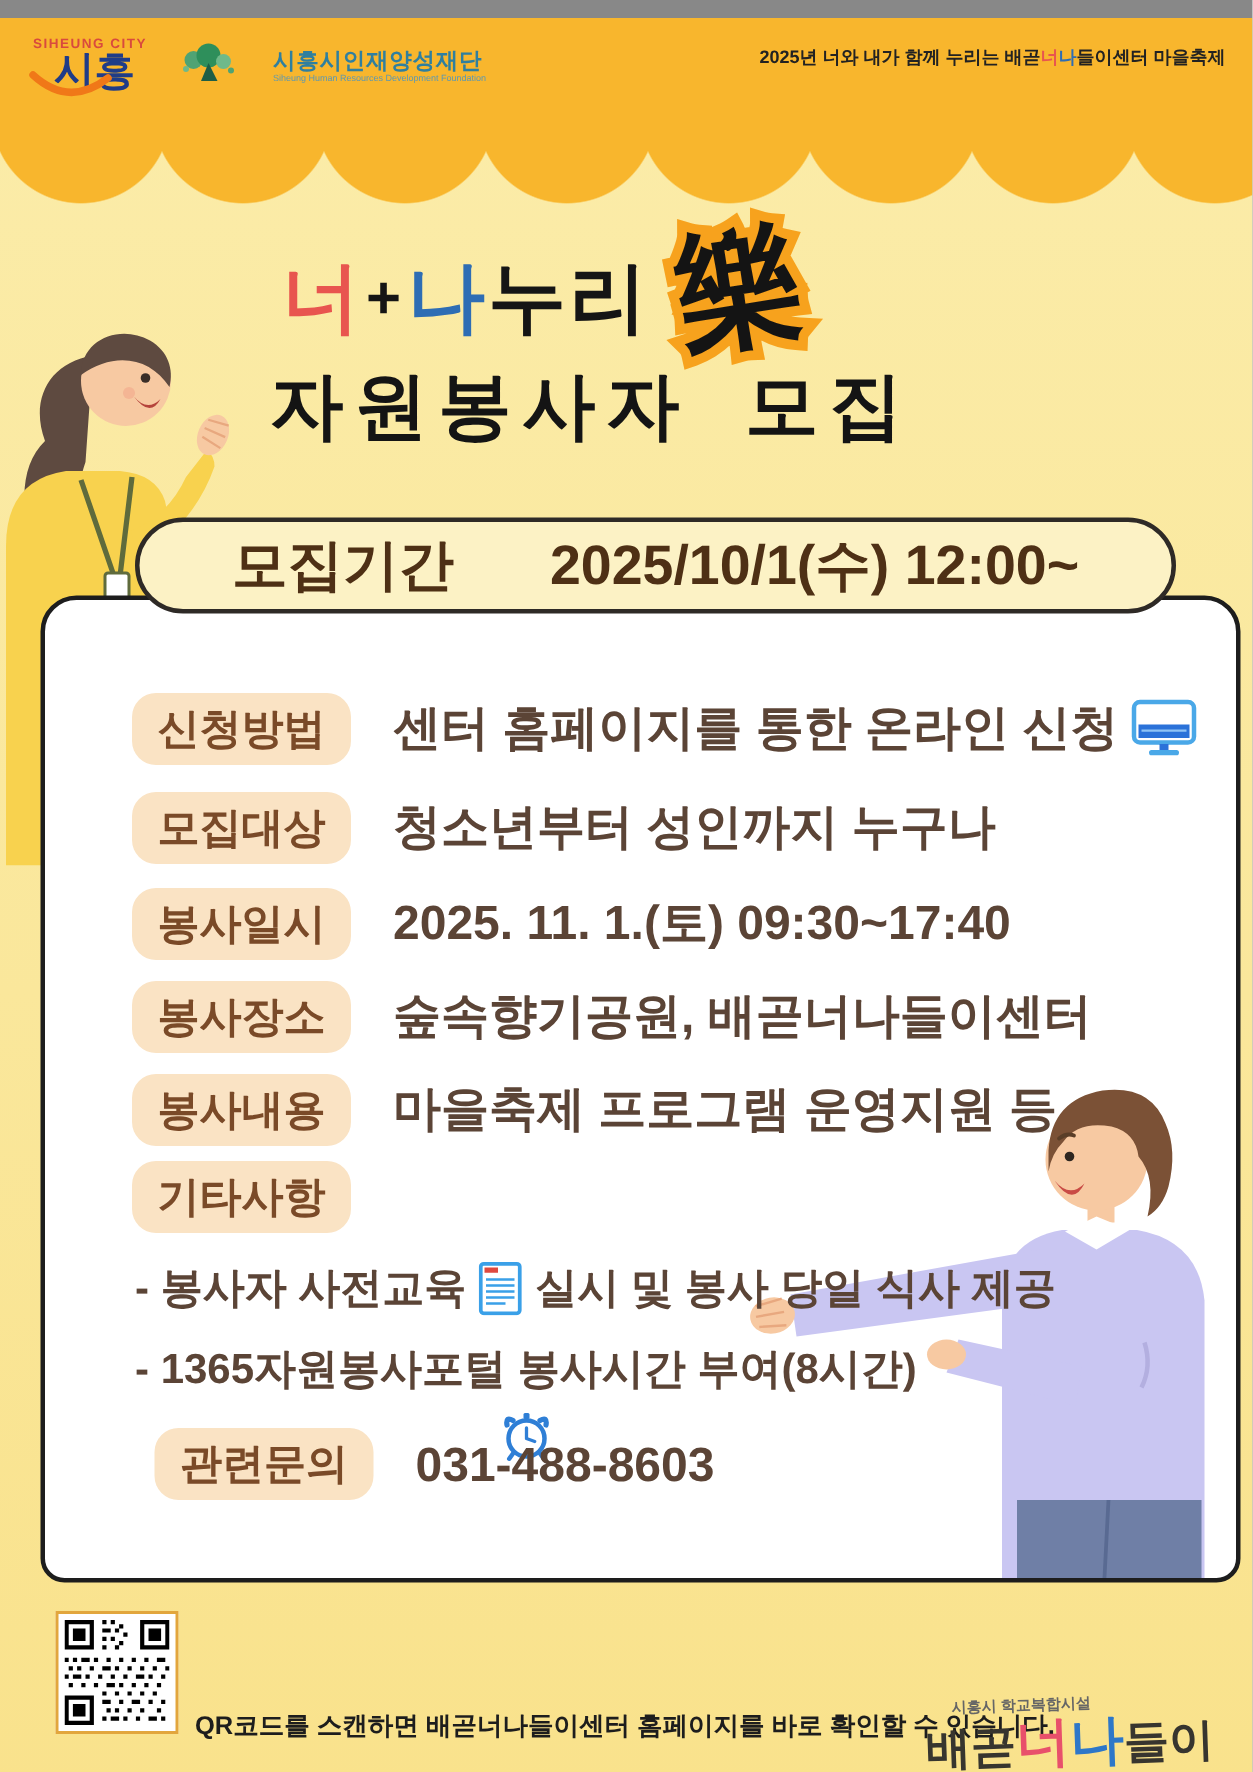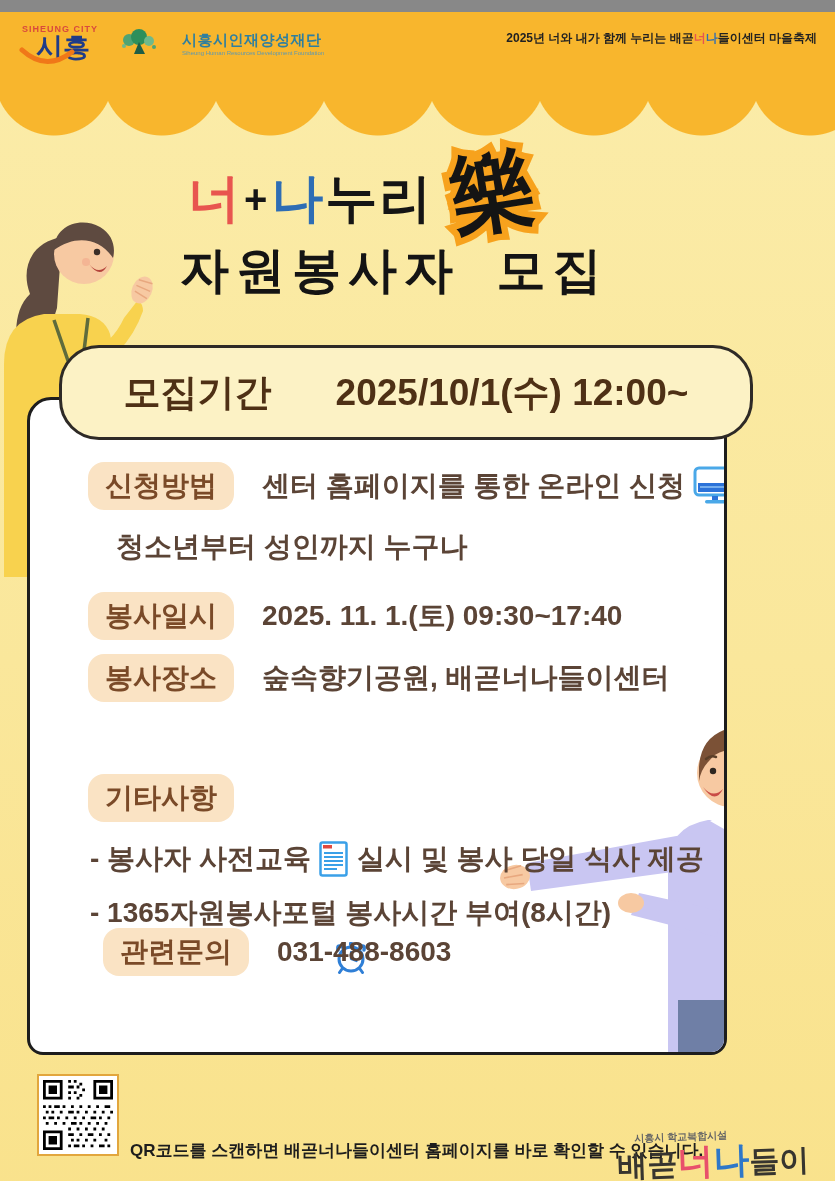--- a/index.html
+++ b/index.html
@@ -28,41 +28,41 @@
   .title-line1 .neo { color:#E8554F; } .title-line1 .na { color:#2E6DB4; }
   .title-line1 .plus { font-size:40px; margin:0 2px; color:#151515; }
   .rak { position:relative; display:inline-block; font-size:84px; font-weight:900; line-height:1;
          transform:rotate(-9deg); margin:-14px 0 0 18px; }
   .rak .outline { position:absolute; left:0; top:0; color:#F7A21D; -webkit-text-stroke:13px #F7A21D; }
   .rak .fill { position:relative; color:#141414; }
   .title-line2 { position:absolute; left:180px; top:226px; z-index:3; font-size:49px; font-weight:900;
                  color:#141414; letter-spacing:7px; word-spacing:16px; }
 
   
-  .period-pill { position:absolute; left:59px; top:333px; width:694px; height:95px; z-index:3;
+  .period-pill { position:absolute; left:90px; top:333px; width:694px; height:64px; z-index:3;
                  background:#FCF2C5; border:3px solid #2E2A26; border-radius:40px;
                  display:flex; align-items:center; justify-content:center; gap:64px; }
   .period-pill .plabel, .period-pill .pvalue { font-size:37px; font-weight:900; color:#4E3015; }
 
   
-  .panel { position:absolute; left:27px; top:385px; width:700px; height:658px; z-index:2;
+  .panel { position:absolute; left:27px; top:385px; width:800px; height:658px; z-index:2;
            background:#FFFFFF; border:3px solid #1D1D1D; border-radius:24px 24px 16px 16px; overflow:hidden; }
   .row { position:absolute; left:58px; display:flex; align-items:center; z-index:3; }
   .label-pill { background:#FAE3C4; color:#7A4A28; font-weight:800; font-size:28px;
                 padding:5px 15px; border-radius:16px; min-width:146px; text-align:center; white-space:nowrap; }
-  .row-value { margin-left:28px; color:#5B4436; font-size:28px; font-weight:600; white-space:nowrap; }
+  .row-value { margin-left:28px; color:#5B4436; font-size:32px; font-weight:600; white-space:nowrap; }
   .row svg { margin-left:8px; flex:none; }
   .bullet { position:absolute; left:60px; display:flex; align-items:center; gap:8px; z-index:3;
             color:#5B4436; font-size:28px; font-weight:600; white-space:nowrap; }
 
   
   .r0 { top:62px; } .r1 { top:128px; } .r2 { top:192px; } .r3 { top:254px; }
   .r4 { top:316px; } .r5 { top:374px; }
   .b0 { top:440px; } .b1 { top:494px;flex-direction:column; }
-  .r-contact { top:528px;padding-left:15px; }
+  .r-contact { top:552px;padding-left:15px; }
 
   
   .woman { position:absolute; left:-8px; top:200px; z-index:1; }
   .man   { position:absolute; left:433px; top:315px; z-index:1; }
 
   
   .qr-box { position:absolute; left:37px; top:1062px; width:82px; height:82px; z-index:3;
             background:#fff; border:2px solid #E2A63D; padding:4px; }
   .qr-caption { position:absolute; left:130px; top:1127px; z-index:3; font-size:17px; font-weight:800; color:#1D1D1D; }
   .center-logo { position:absolute; right:26px; bottom:14px; z-index:3; transform:rotate(-2deg); }
@@ -166,33 +166,38 @@
       <svg width="44" height="40" viewBox="0 0 44 40">
         <rect x="2" y="2" width="40" height="27" rx="4" fill="#fff" stroke="#4AA8E8" stroke-width="3"></rect>
         <rect x="5" y="17" width="34" height="9" fill="#2B72D9"></rect>
         <path d="M7 21 h30" stroke="#8FC3F5" stroke-width="1.5"></path>
         <rect x="19" y="30" width="6" height="4" fill="#2B72D9"></rect>
         <rect x="12" y="34" width="20" height="3.5" rx="1.7" fill="#4AA8E8"></rect>
       </svg>
     </div>
 
     <div class="row r1">
+      <span class="label-pill">모집대상</span>
       <span class="row-value">청소년부터 성인까지 누구나</span>
     </div>
 
     <div class="row r2">
       <span class="label-pill">봉사일시</span>
       <span class="row-value">2025. 11. 1.(토) 09:30~17:40</span>
     </div>
 
     <div class="row r3">
       <span class="label-pill">봉사장소</span>
       <span class="row-value">숲속향기공원, 배곧너나들이센터</span>
     </div>
 
+    <div class="row r4">
+      <span class="label-pill">봉사내용</span>
+      <span class="row-value">마을축제 프로그램 운영지원 등</span>
+    </div>
 
     <div class="row r5">
       <span class="label-pill">기타사항</span>
     </div>
 
     <div class="bullet b0">
       <span>- 봉사자 사전교육</span>
       <svg width="30" height="36" viewBox="0 0 30 36">
         <rect x="1.5" y="1.5" width="26" height="33" rx="2" fill="#fff" stroke="#3AA0E8" stroke-width="2.5"></rect>
         <rect x="4" y="4" width="9" height="3.5" fill="#E0493F"></rect>

